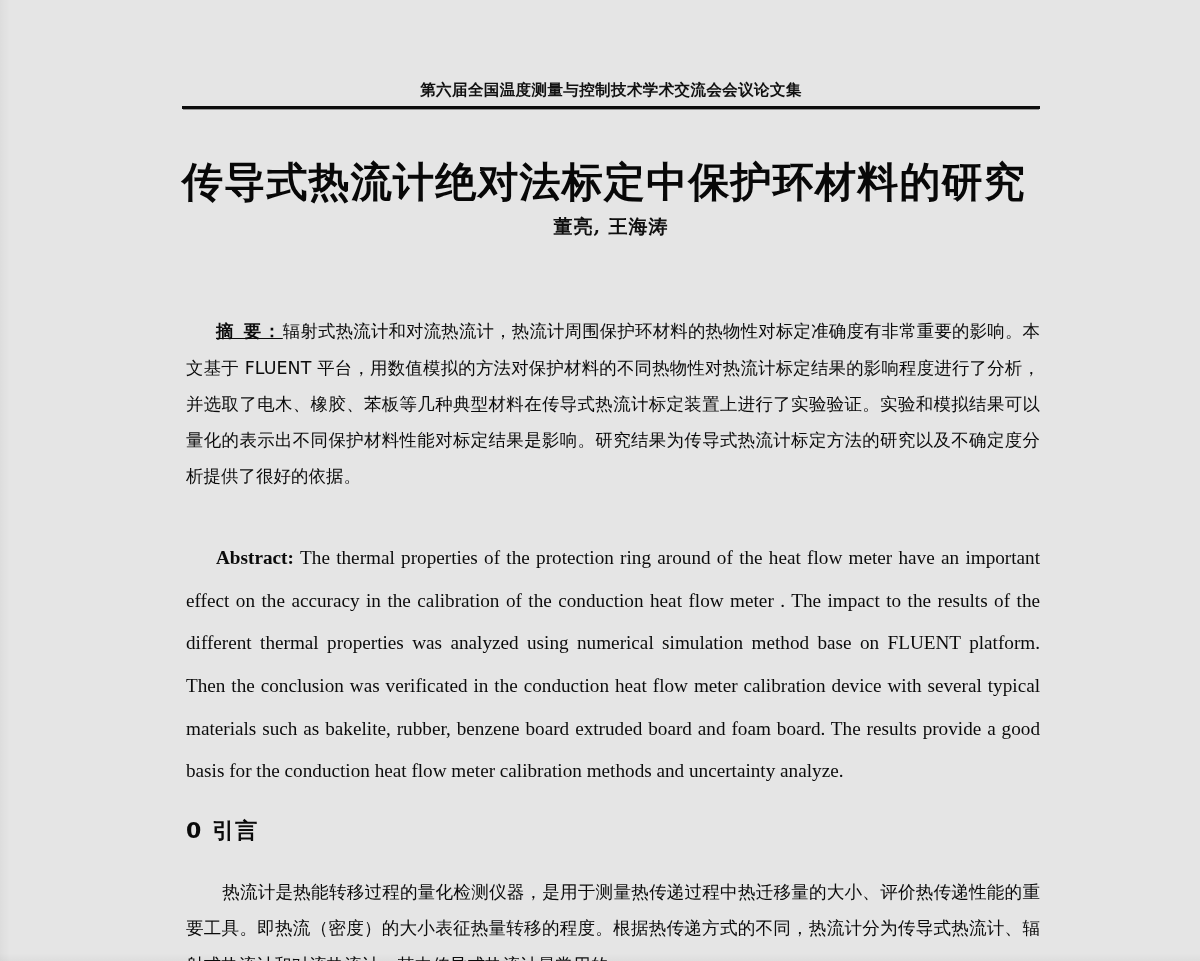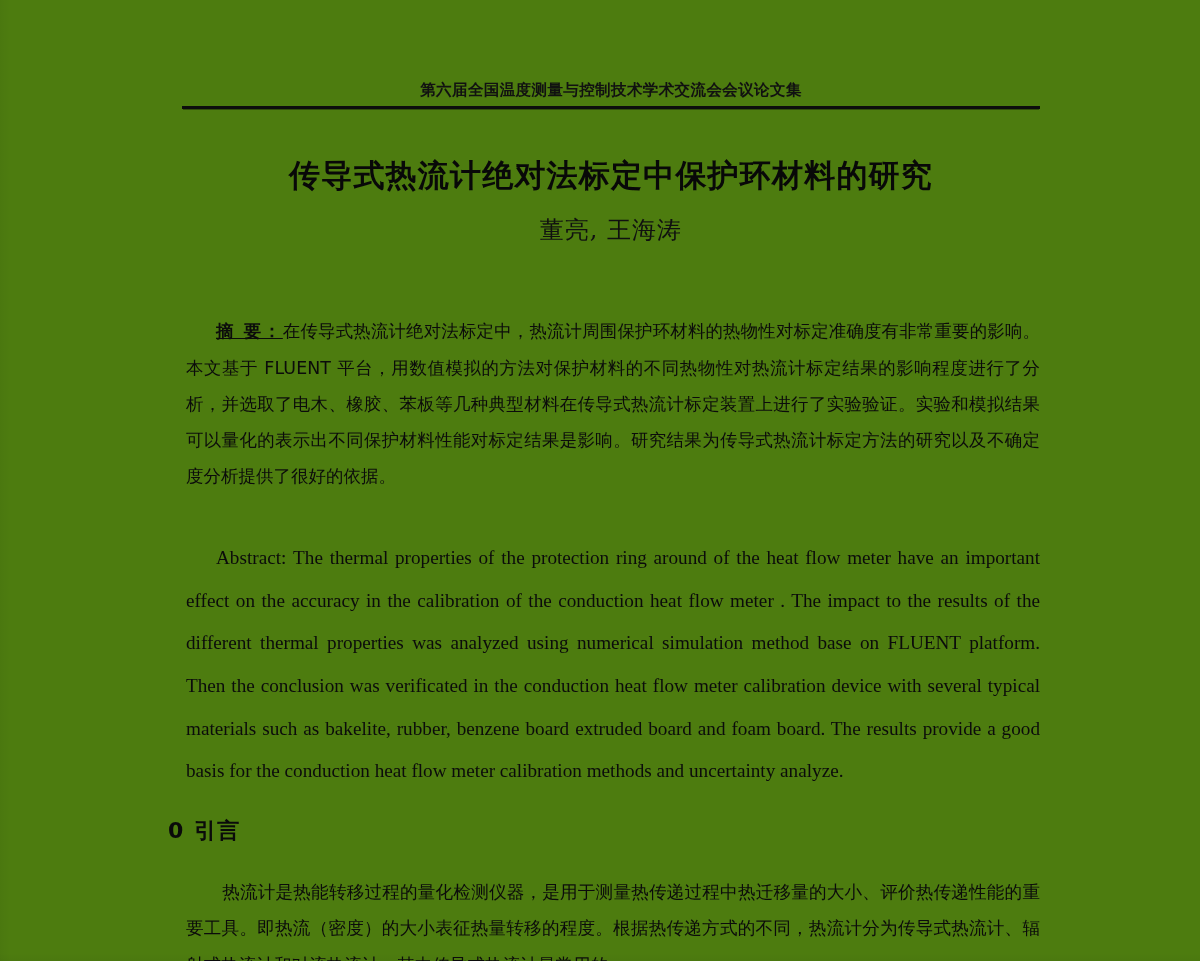--- a/index.html
+++ b/index.html
@@ -15,21 +15,21 @@
     font-family: "Liberation Serif", "DejaVu Serif", serif;
     color: #0a0a0a;
     position: relative;
   }
 
   .page {
     position: absolute;
     top: 0; left: 0;
     width: 1200px;
     height: 961px;
-    background: #4d7c0f;
+    background: #e5e5e5;
   }
 
   
   .runninghead-wrap {
     position: absolute;
     left: 182px;
     top: 82px;
     width: 858px;
   }
   .runninghead {
@@ -49,37 +49,37 @@
     width: 858px;
     box-shadow: 0 2px 0 -1px rgba(0,0,0,0.35);
   }
 
   
   .title {
     position: absolute;
     left: 182px;
     top: 155px;
     width: 858px;
-    text-align: center;
+    text-align: left;
     font-family: Liberation Sans, sans-serif;
-    font-size: 31px;
+    font-size: 41px;
     font-weight: 700;
     letter-spacing: 1.2px;
     color: #080808;
     white-space: nowrap;
   }
   .authors {
     position: absolute;
     left: 182px;
     top: 214px;
     width: 858px;
     text-align: center;
     font-family: "DejaVu Serif", "Liberation Serif", serif;
-    font-size: 24px;
-    font-weight: 400;
+    font-size: 19px;
+    font-weight: 700;
     letter-spacing: 1px;
     color: #101010;
   }
   .affiliation {
     position: absolute;
     left: 182px;
     top: 254px;
     width: 858px;
     text-align: center;
     font-family: "DejaVu Serif", "Liberation Serif", serif;
@@ -114,28 +114,28 @@
     left: 186px;
     top: 518px;
     width: 854px;
     font-family: "Liberation Serif", "DejaVu Serif", serif;
     font-size: 19.2px;
     line-height: 42.6px;
     text-align: justify;
     color: #0b0b0b;
   }
   .abstract-en .lead {
-    font-weight: 400;
+    font-weight: 700;
   }
   .abstract-en .indent { display: inline-block; width: 30px; }
 
   
   .section-heading {
     position: absolute;
-    left: 168px;
+    left: 186px;
     top: 798px;
     font-family: "DejaVu Sans", "Liberation Sans", sans-serif;
     font-size: 22px;
     font-weight: 700;
     letter-spacing: 1px;
     color: #0a0a0a;
     text-align: right;
   }
   .section-heading .num { margin-right: 10px; font-weight: 700; }
 
@@ -181,21 +181,21 @@
     <div class="runninghead">第六届全国温度测量与控制技术学术交流会会议论文集</div>
     <div class="head-rule"></div>
   </div>
 
   <div class="title">传导式热流计绝对法标定中保护环材料的研究</div>
 
   <div class="authors">董亮, 王海涛</div>
 
 
   <p class="abstract-cn">
-    <span class="indent"></span><span class="lead">摘 要：</span><span>在传导式热流计绝对法标定中，热流计周围保护环材料的热物性对标定准确度有非常重要的影响。本文基于 FLUENT 平台，用数值模拟的方法对保护材料的不同热物性对热流计标定结果的影响程度进行了分析，并选取了电木、橡胶、苯板等几种典型材料在传导式热流计标定装置上进行了实验验证。实验和模拟结果可以量化的表示出不同保护材料性能对标定结果是影响。研究结果为传导式热流计标定方法的研究以及不确定度分析提供了很好的依据。</span>
+    <span class="indent"></span><span class="lead">摘 要：</span><span>辐射式热流计和对流热流计，热流计周围保护环材料的热物性对标定准确度有非常重要的影响。本文基于 FLUENT 平台，用数值模拟的方法对保护材料的不同热物性对热流计标定结果的影响程度进行了分析，并选取了电木、橡胶、苯板等几种典型材料在传导式热流计标定装置上进行了实验验证。实验和模拟结果可以量化的表示出不同保护材料性能对标定结果是影响。研究结果为传导式热流计标定方法的研究以及不确定度分析提供了很好的依据。</span>
   </p>
 
   <p class="abstract-en">
     <span class="indent"></span><span class="lead">Abstract:</span>&nbsp;<span>The thermal properties of the protection ring around of the heat flow meter have an important effect on the accuracy in the calibration of the conduction heat flow meter . The impact to the results of the different thermal properties was analyzed using numerical simulation method base on FLUENT platform. Then the conclusion was verificated in the conduction heat flow meter calibration device with several typical materials such as bakelite, rubber, benzene board extruded board and foam board. The results provide a good basis for the conduction heat flow meter calibration methods and uncertainty analyze.</span>
   </p>
 
   <h2 class="section-heading">
     <span class="num">0</span><span>引言</span>
   </h2>
 

